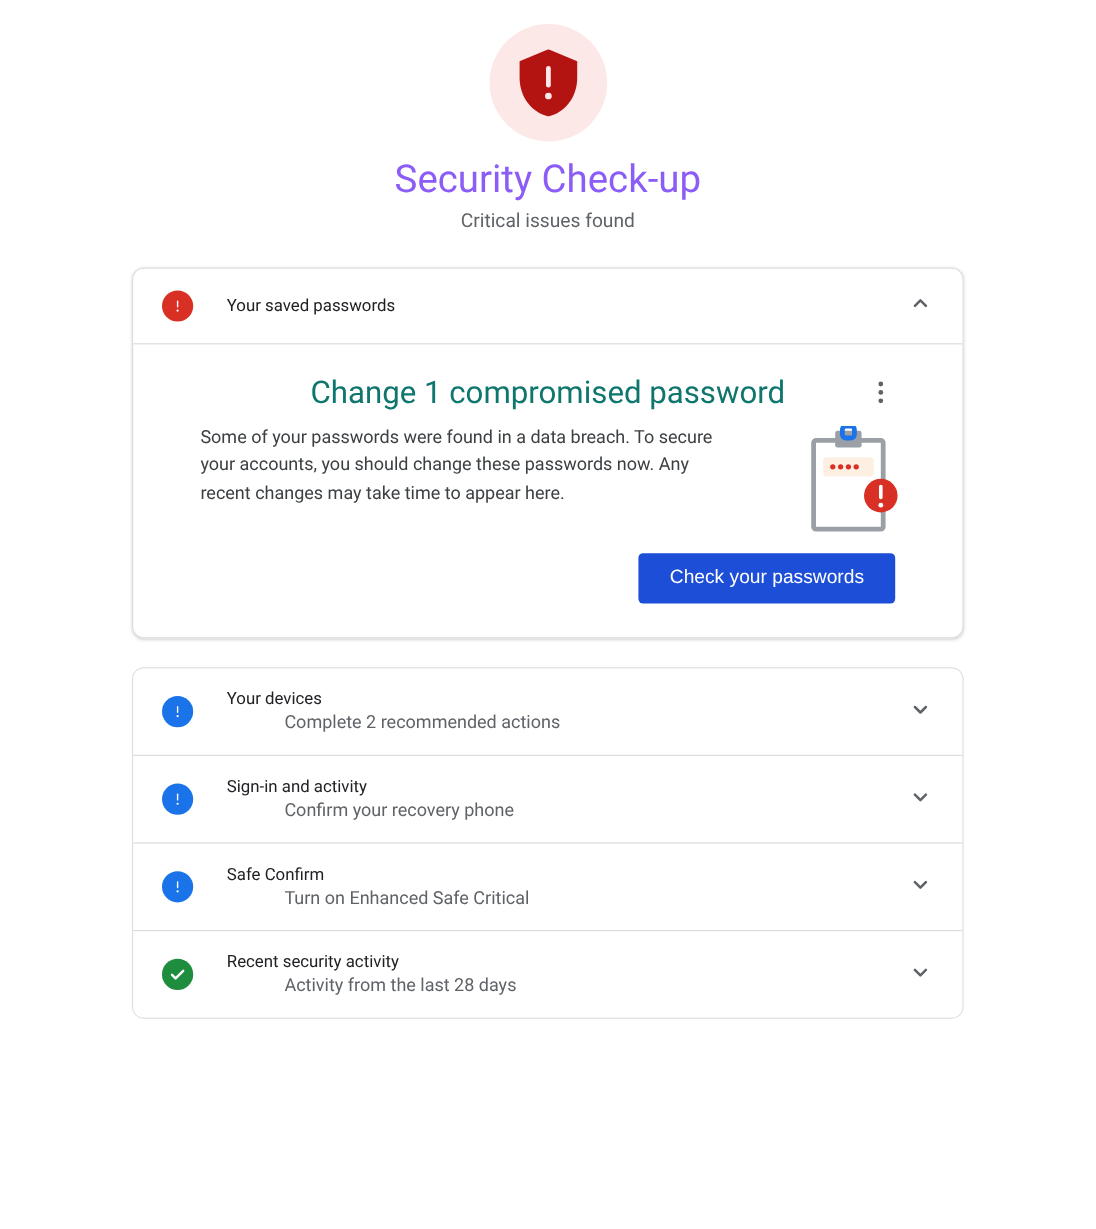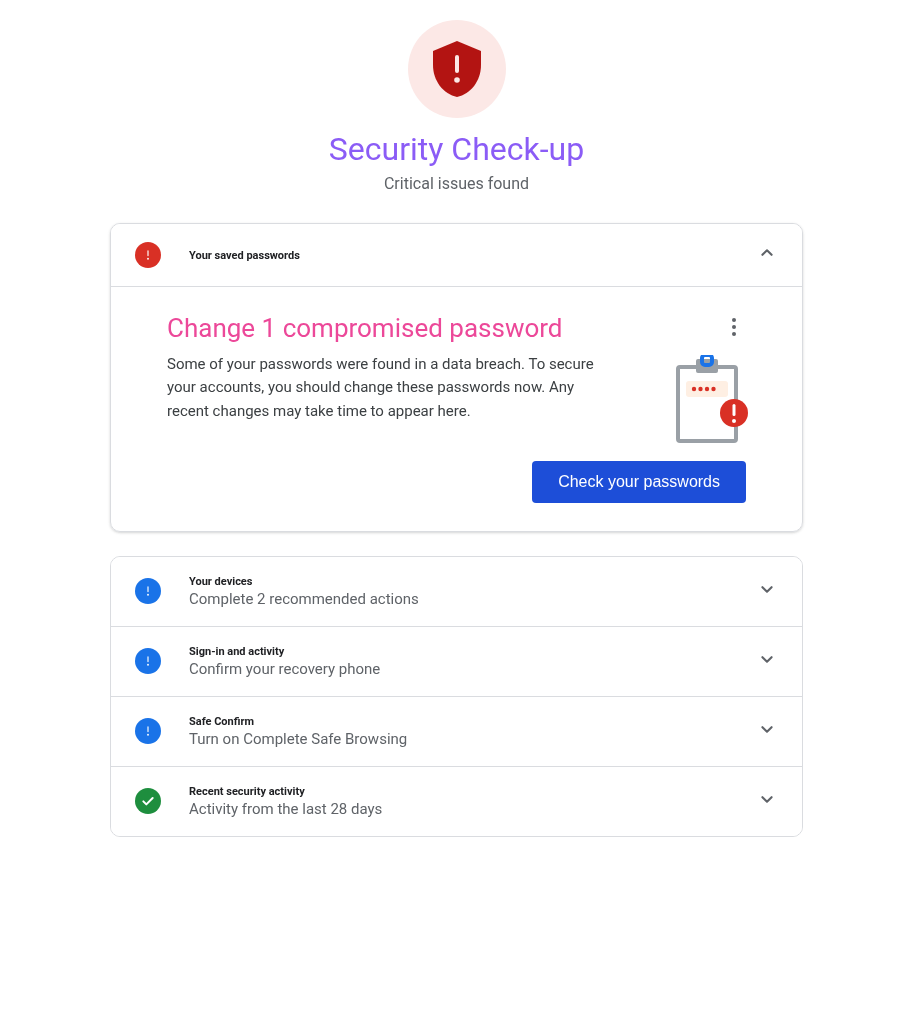--- a/index.html
+++ b/index.html
@@ -71,43 +71,45 @@
       flex-shrink: 0;
       margin-right: 28px;
     }
     .status-red { background: #d93025; }
     .status-blue { background: #1a73e8; }
     .status-green { background: #1e8e3e; }
     .section-header .titles {
       flex: 1;
     }
     .section-title {
-      font-size: 11px;
-      font-weight: 700;
+      font-size: 14px;
+      font-weight: 400;
       color: #202124;
     }
     .section-subtitle {
       font-size: 15px;
       color: #5f6368;
       margin-top: 2px;
+      margin-left: 48px;
     }
     .chevron {
       color: #5f6368;
       margin-left: 12px;
     }
     .panel-body {
       border-top: 1px solid #dadce0;
       padding: 26px 56px 28px;
       position: relative;
     }
     .panel-heading {
       font-size: 26px;
       font-weight: 400;
-      color: #ec4899;
+      color: #0f766e;
       margin-bottom: 10px;
+      text-align: center;
     }
     .panel-desc {
       font-size: 15px;
       line-height: 1.55;
       color: #3c4043;
       max-width: 430px;
     }
     .kebab {
       position: absolute;
       top: 28px;
@@ -254,21 +256,21 @@
 
     <div class="section-header divider-top">
       <span class="status-icon status-blue">
         <svg width="14" height="14" viewBox="0 0 24 24">
             <rect x="11" y="4" width="2" height="10" rx="1" fill="#fff"></rect>
             <circle cx="12" cy="18.5" r="1.6" fill="#fff"></circle>
           </svg>
       </span>
       <div class="titles">
         <div class="section-title">Safe Confirm</div>
-        <div class="section-subtitle">Turn on Complete Safe Browsing</div>
+        <div class="section-subtitle">Turn on Enhanced Safe Critical</div>
       </div>
       <span class="chevron">
         <svg width="22" height="22" viewBox="0 0 24 24">
             <path d="M7 10l5 5 5-5" stroke="#5f6368" stroke-width="2.3" fill="none" stroke-linecap="round" stroke-linejoin="round"></path>
           </svg>
       </span>
     </div>
 
     <div class="section-header divider-top">
       <span class="status-icon status-green">

